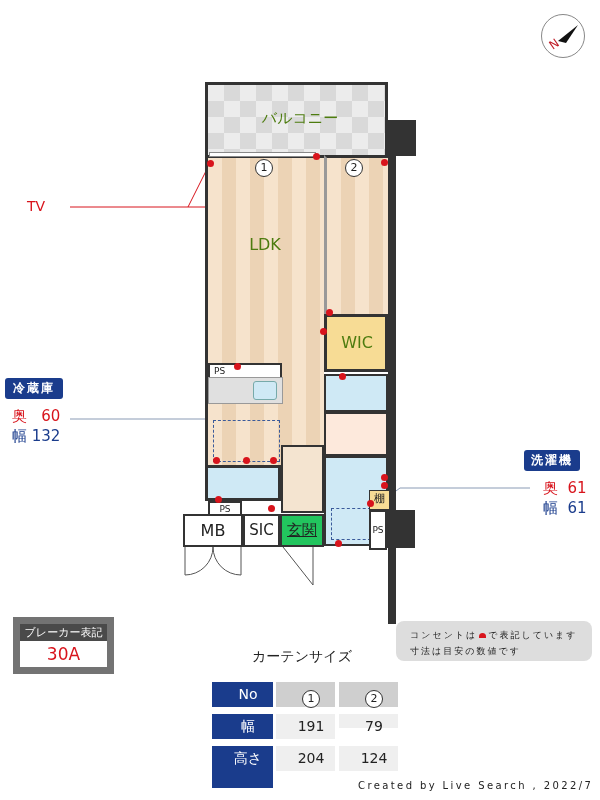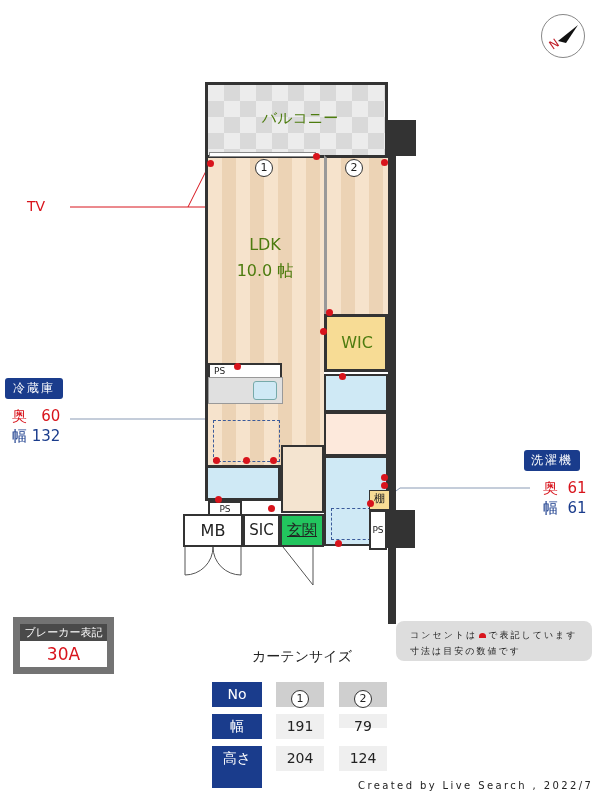--- a/index.html
+++ b/index.html
@@ -10,24 +10,24 @@
   .balcony{background-color:#ececec;background-image:
      linear-gradient(45deg,#d9d9d9 25%,transparent 25%,transparent 75%,#d9d9d9 75%),
      linear-gradient(45deg,#d9d9d9 25%,transparent 25%,transparent 75%,#d9d9d9 75%);
      background-size:32px 32px;background-position:0 0,16px 16px;}
   .room-label{position:absolute;text-align:center;font-size:16px;color:#4d7c0f;line-height:1.6;}
   .dot{position:absolute;width:7px;height:7px;border-radius:50%;background:#d8141c;}
   .circ-num{position:absolute;width:16px;height:16px;border:1px solid #333;border-radius:50%;background:#fff;font-size:11px;text-align:center;line-height:16px;}
   .wet{background:#cfe9f5;}
   .yellow{background:#f7dc95;}
   .box{position:absolute;border:2px solid #333;background:#fff;box-sizing:border-box;text-align:center;}
-  .tag-blue{position:absolute;background:#1a3c8c;color:#fff;font-size:12px;font-weight:normal;text-align:center;border-radius:3px;letter-spacing:2px;}
+  .tag-blue{position:absolute;background:#1a3c8c;color:#fff;font-size:12px;font-weight:bold;text-align:center;border-radius:3px;letter-spacing:2px;}
   .red{color:#d8141c;}
   .blue{color:#1a3c8c;}
-  .cell{position:absolute;text-align:center;font-size:14px;}
+  .cell{position:absolute;text-align:center;font-size:14px;padding-left:11px;}
   .hdr{background:#1a3c8c;color:#fff;}
   .gry{background:#cfcfcf;}
   .lgry{background:#efefef;}
 </style>
 </head>
 <body>
 
 <div class="abs" style="left:541px;top:14px;width:42px;height:42px;border:1px solid #888;border-radius:50%;">
   <svg width="42" height="42" viewBox="0 0 42 42">
     <polygon points="16,26 36,10 24,28" fill="#111"></polygon>
@@ -51,21 +51,20 @@
 <div class="abs" style="left:205px;top:82px;width:212px;height:470px;">
 
   <div class="abs balcony" style="left:0;top:0;width:183px;height:73px;border:3px solid #333;box-sizing:border-box;border-bottom:none;"></div>
   <div class="room-label" style="left:45px;top:24px;width:100px;font-size:15px;">バルコニー</div>
   <div class="wall" style="left:183px;top:38px;width:28px;height:36px;"></div>
   <div class="wall" style="left:183px;top:72px;width:8px;height:470px;"></div>
 
   <div class="abs floor" style="left:0;top:73px;width:119px;height:310px;border-left:3px solid #333;border-top:3px solid #333;box-sizing:border-box;"></div>
   <div class="room-label" style="left:20px;top:150px;width:80px;">
     <div>LDK</div>
-    <div>10.0 帖</div>
   </div>
   <div class="abs" style="left:4px;top:70px;width:105px;height:3px;background:#fff;border:1px solid #888;"></div>
   <div class="circ-num" style="left:50px;top:77px;">1</div>
 
   <div class="abs floor" style="left:119px;top:73px;width:64px;height:160px;border-top:3px solid #333;border-left:3px solid #999;box-sizing:border-box;"></div>
   <div class="circ-num" style="left:140px;top:77px;">2</div>
 
   <div class="abs yellow" style="left:119px;top:232px;width:64px;height:58px;border:3px solid #333;box-sizing:border-box;"></div>
   <div class="room-label" style="left:122px;top:248px;width:60px;">WIC</div>
 

